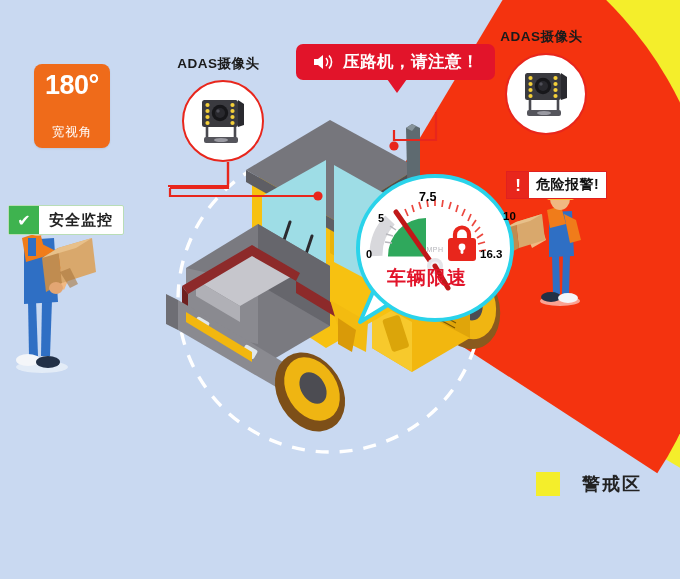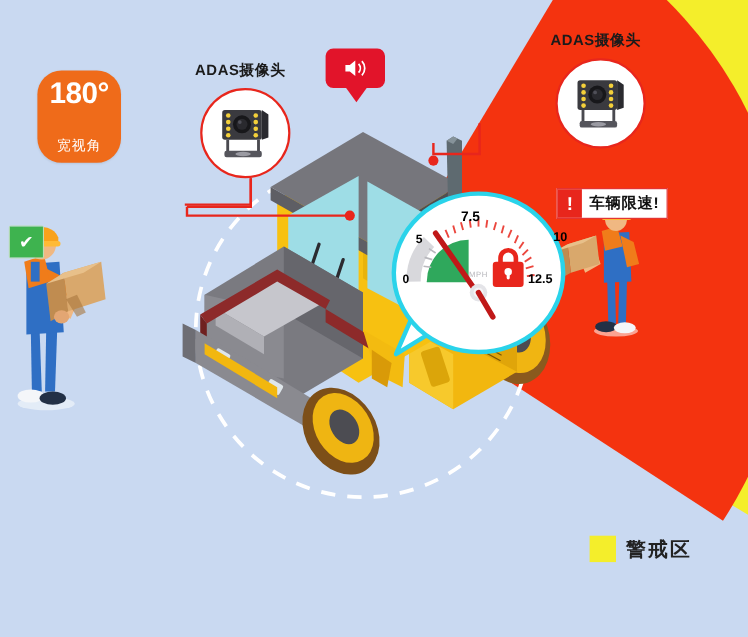--- a/index.html
+++ b/index.html
@@ -8,21 +8,21 @@
     font-family:"Liberation Sans","DejaVu Sans",sans-serif;
     background:#c9d9f1;
     position:relative;
   }
   #stage{position:absolute;inset:0;width:680px;height:579px;}
   .abs{position:absolute;}
 
   
   #badge180{
     left:34px;top:64px;width:76px;height:84px;
-    background:#ef6b1a;border-radius:22px;
+    background:#ef6b1a;border-radius:8px;
     display:flex;flex-direction:column;align-items:center;justify-content:center;
     color:#fff;box-shadow:0 1px 2px rgba(0,0,0,.08);
   }
   #badge180 .big{font-size:27px;font-weight:bold;letter-spacing:-.5px;line-height:1;}
   #badge180 .sub{font-size:12.5px;margin-top:25px;letter-spacing:1px;}
 
   
   #safePill{
     left:8px;top:205px;height:28px;display:flex;align-items:stretch;
     border:1px solid #b9ddb6;background:#fff;border-radius:2px;
@@ -69,21 +69,21 @@
     border:2px solid #e8261c;display:flex;align-items:center;justify-content:center;
   }
   #gaugeSpeedText{
     left:356px;top:265px;width:142px;text-align:center;
     font-size:19px;font-weight:bold;color:#e2142a;letter-spacing:1px;
   }
   .gnum{position:absolute;font-size:11px;font-weight:bold;color:#000000;}
 
   
   #legend{left:536px;top:472px;}
-  .legRow{display:flex;align-items:center;gap:9px;margin-bottom:13px;margin-top:15px;}
+  .legRow{display:flex;align-items:center;gap:22px;margin-bottom:13px;}
   .legSw{width:24px;height:24px;}
   .legTxt{font-size:18px;color:#222;font-weight:bold;letter-spacing:2px;}
 </style>
 </head>
 <body style="background: rgb(201, 217, 241);">
 
 <div id="stage">
 
   <svg class="abs" style="left:0;top:0;" width="680" height="579" viewBox="0 0 680 579">
 
@@ -261,33 +261,35 @@
     </g>
   </svg>
 
   <div id="badge180" class="abs">
     <div class="big">180°</div>
     <div class="sub">宽视角</div>
   </div>
 
   <div id="safePill" class="abs">
     <div class="chk">✔</div>
+    <div class="txt">安全监控</div>
   </div>
 
   <div id="dangerPill" class="abs">
     <div class="bang">!</div>
-    <div class="txt">车辆限速!</div>
+    <div class="txt">危险报警!</div>
   </div>
 
   <div id="speech" class="abs">
     <svg width="22" height="18" viewBox="0 0 22 18">
       <path d="M2,6 L6,6 L11,2 L11,16 L6,12 L2,12 Z" fill="#fff"></path>
       <path d="M14,5 A6,6 0 0 1 14,13" stroke="#fff" stroke-width="1.6" fill="none"></path>
       <path d="M17,2.5 A9.5,9.5 0 0 1 17,15.5" stroke="#fff" stroke-width="1.6" fill="none"></path>
     </svg>
+    <span class="stxt">压路机，请注意！</span>
   </div>
 
   <div class="abs" style="left:173px;top:55px;">
     <div class="camLabel">ADAS摄像头</div>
     <div class="camCircle" style="margin-top:7px;margin-left:9px;">
       <svg width="58" height="54" viewBox="0 0 58 54">
         <rect x="8" y="6" width="36" height="27" rx="2.5" fill="#3a3a3f"></rect>
         <path d="M44,6 L50,10 L50,31 L44,33 Z" fill="#2a2a2f"></path>
         <circle cx="26" cy="19" r="8.2" fill="#17171a"></circle>
         <circle cx="26" cy="19" r="5" fill="#29292e"></circle>
@@ -389,23 +391,24 @@
       <circle cx="14" cy="19" r="3.4" fill="#fff"></circle>
       <rect x="12.6" y="19" width="2.8" height="7" rx="1.4" fill="#fff"></rect>
     </g>
   </svg>
 
   <div class="abs" style="left:340px;top:170px;width:190px;height:170px;">
     <span class="gnum" style="left:26px;top:78px;">0</span>
     <span class="gnum" style="left:38px;top:42px;">5</span>
     <span class="gnum" style="left:79px;top:20px;font-size:12.5px;">7.5</span>
     <span class="gnum" style="left:127px;top:40px;font-size:11.5px;margin-left:36px;">10</span>
-    <span class="gnum" style="left:140px;top:78px;font-size:11.5px;">12.5</span>
-  </div>
-
+    <span class="gnum" style="left:140px;top:78px;font-size:11.5px;">16.3</span>
+  </div>
+
+  <div id="gaugeSpeedText" class="abs">车辆限速</div>
 
   <div id="legend" class="abs">
     <div class="legRow">
       <span class="legSw" style="background:#F4EE2B;"></span>
       <span class="legTxt">警戒区</span>
     </div>
   </div>
 
 </div>
 

